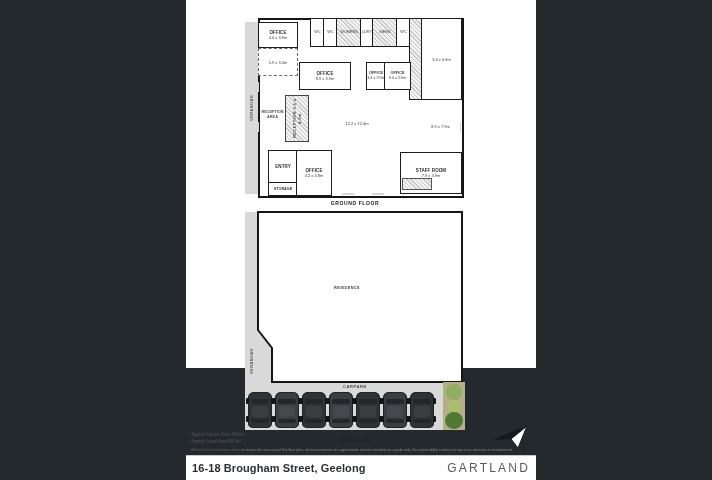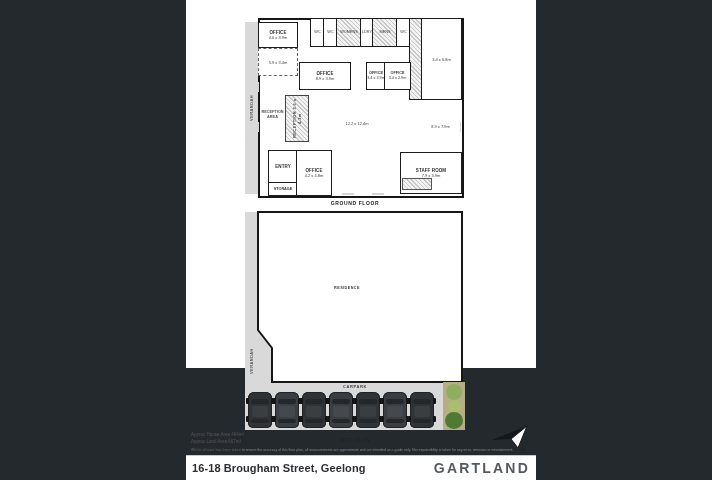--- a/index.html
+++ b/index.html
@@ -62,21 +62,21 @@
     position:absolute;left:5px;right:5px;font-size:3.5px;color:#8a8a8a;
     white-space:nowrap;overflow:hidden;
   }
   .disclaimer b{color:#555;}
   .addrbar{
     position:absolute;left:0;right:0;top:455px;height:25px;background:#fff;
     border-top:1px solid #c9c9c9;display:flex;align-items:center;justify-content:space-between;
     padding:0 6px;box-sizing:border-box;
   }
   .addr{font-size:11px;font-weight:700;color:#2b2e33;letter-spacing:.1px;}
-  .brand{font-size:14px;font-weight:700;color:#55595e;letter-spacing:2.2px;}
+  .brand{font-size:12px;font-weight:400;color:#55595e;letter-spacing:2.2px;}
   .north{position:absolute;}
   .north text{font-size:6px;fill:#222;font-weight:700;}
 </style>
 </head>
 <body>
 
 <div class="page">
 
   <div class="plan" style="left:56px;top:12px;width:226px;height:196px;">
 

